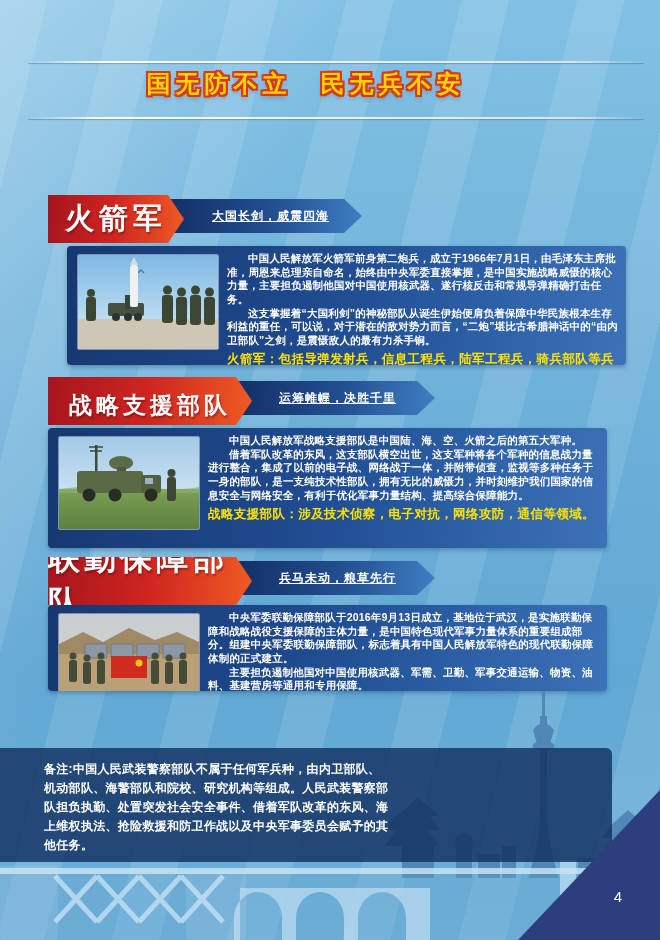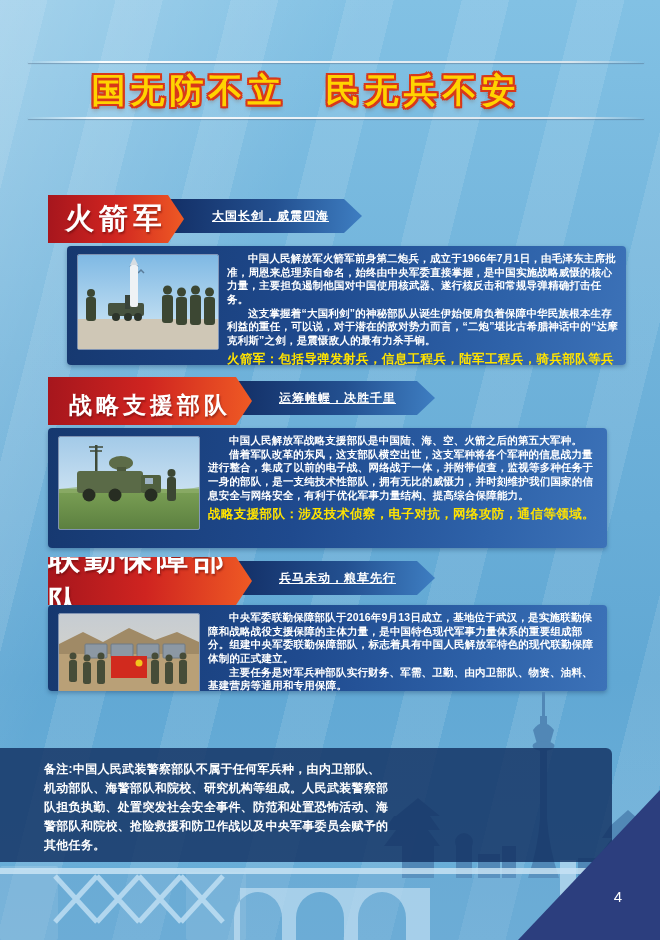--- a/index.html
+++ b/index.html
@@ -12,21 +12,21 @@
       linear-gradient(180deg,#82c1e4 0%,#6fb2da 38%,#61a8d4 72%,#6cb0d9 100%);
   }
   .bg-tile{position:absolute;background:rgba(255,255,255,.14);border-radius:2px;}
 
   
   .title-line{position:absolute;left:28px;right:16px;height:2px;
     background:linear-gradient(90deg,rgba(255,255,255,0),rgba(255,255,255,.95) 12%,rgba(225,232,238,.9) 88%,rgba(255,255,255,0));
     box-shadow:0 1px 1px rgba(80,105,130,.45);}
   .main-title{
     position:absolute;top:68px;left:0;width:612px;margin:0;text-align:center;
-    font-size:34px;font-weight:bold;letter-spacing:5px;color:#ffd400;
+    font-size:24px;font-weight:bold;letter-spacing:5px;color:#ffd400;
     text-shadow:-2px -2px 0 #d8381a,2px -2px 0 #d8381a,-2px 2px 0 #d8381a,2px 2px 0 #d8381a,
       -2px 0 0 #d8381a,2px 0 0 #d8381a,0 -2px 0 #d8381a,0 2px 0 #d8381a,0 4px 4px rgba(110,40,10,.35);}
 
   
   .banner-red{position:absolute;z-index:3;display:flex;align-items:center;justify-content:center;
     height:48px;color:#fff;
     background:linear-gradient(92deg,#a6161d 0%,#cf2420 48%,#ef5a24 100%);
     clip-path:polygon(0 0,calc(100% - 16px) 0,100% 50%,calc(100% - 16px) 100%,0 100%);}
   .banner-red span{font-weight:bold;font-family:"DejaVu Serif","Liberation Serif",serif;
     text-shadow:1px 2px 2px rgba(90,10,10,.5);}
@@ -139,21 +139,21 @@
         <rect x="98" y="42" width="11" height="28" rx="3"></rect>
           <circle cx="103.5" cy="37" r="4.5"></circle>
         <rect x="112" y="40" width="11" height="30" rx="3"></rect>
           <circle cx="117.5" cy="35" r="4.5"></circle>
         <rect x="126" y="42" width="11" height="28" rx="3"></rect>
           <circle cx="131.5" cy="37" r="4.5"></circle>
       </g>
     </svg>
     <div class="panel-text">
       <p>中国人民解放军火箭军前身第二炮兵，成立于1966年7月1日，由毛泽东主席批准，周恩来总理亲自命名，始终由中央军委直接掌握，是中国实施战略威慑的核心力量，主要担负遏制他国对中国使用核武器、遂行核反击和常规导弹精确打击任务。</p>
-      <p>这支掌握着“大国利剑”的神秘部队从诞生伊始便肩负着保障中华民族根本生存利益的重任，可以说，对于潜在的敌对势力而言，“二炮”堪比古希腊神话中的“达摩克利斯”之剑，是震慑敌人的最有力杀手锏。</p>
+      <p>这支掌握着“大国利剑”的神秘部队从诞生伊始便肩负着保障中华民族根本生存利益的重任，可以说，对于潜在的敌对势力而言，“二炮”堪比古希腊神话中的“由内卫部队”之剑，是震慑敌人的最有力杀手锏。</p>
       <p class="highlight">火箭军：包括导弹发射兵，信息工程兵，陆军工程兵，骑兵部队等兵种。</p>
     </div>
   </div>
 
   <div class="banner-blue" style="left:235px;top:381px;width:200px;">
     <span>运筹帷幄，决胜千里</span>
   </div>
   <div class="banner-red" style="left:48px;top:377px;width:204px;">
     <span style="font-size:23px;letter-spacing:4px;margin-top:9px;">战略支援部队</span>
   </div>
@@ -229,25 +229,25 @@
         <rect x="92" y="46" width="8" height="24" rx="2.5"></rect>
           <circle cx="96" cy="42" r="3.5"></circle>
         <rect x="106" y="48" width="8" height="22" rx="2.5"></rect>
           <circle cx="110" cy="44" r="3.5"></circle>
         <rect x="120" y="46" width="8" height="24" rx="2.5"></rect>
           <circle cx="124" cy="42" r="3.5"></circle>
       </g>
     </svg>
     <div class="panel-text">
       <p>中央军委联勤保障部队于2016年9月13日成立，基地位于武汉，是实施联勤保障和战略战役支援保障的主体力量，是中国特色现代军事力量体系的重要组成部分。组建中央军委联勤保障部队，标志着具有中国人民解放军特色的现代联勤保障体制的正式建立。</p>
-      <p>主要任务是对军兵种部队实行财务、军需、卫勤、由内卫部队、物资、油料、基建营房等通用和专用保障。</p>
+      <p>主要担负遏制他国对中国使用核武器、军需、卫勤、军事交通运输、物资、油料、基建营房等通用和专用保障。</p>
       <p class="highlight">联勤保障部队：医院、仓库、军交、物资、维修等。</p>
     </div>
   </div>
 
   <div class="note-box">
-    <p class="note-text">备注:中国人民武装警察部队不属于任何军兵种，由内卫部队、机动部队、海警部队和院校、研究机构等组成。人民武装警察部队担负执勤、处置突发社会安全事件、防范和处置恐怖活动、海警部队和院校、抢险救援和防卫作战以及中央军事委员会赋予的其他任务。</p>
+    <p class="note-text">备注:中国人民武装警察部队不属于任何军兵种，由内卫部队、机动部队、海警部队和院校、研究机构等组成。人民武装警察部队担负执勤、处置突发社会安全事件、借着军队改革的东风、海上维权执法、抢险救援和防卫作战以及中央军事委员会赋予的其他任务。</p>
   </div>
 
   <div class="corner-triangle"></div>
   <div class="page-number">4</div>
 
 </div>
 
 </body></html>

